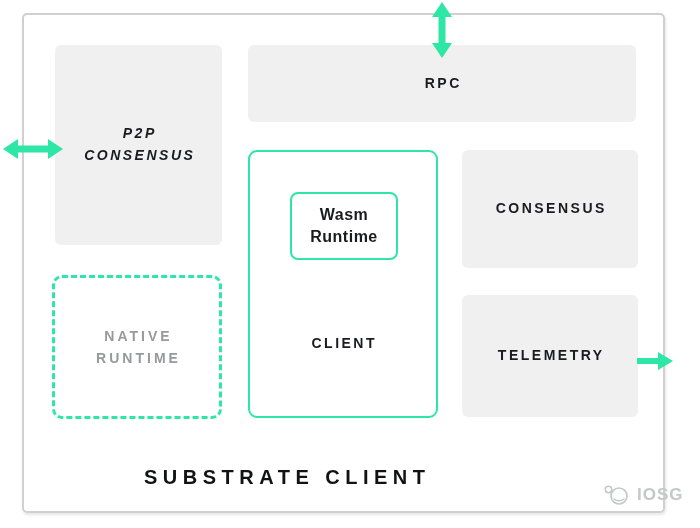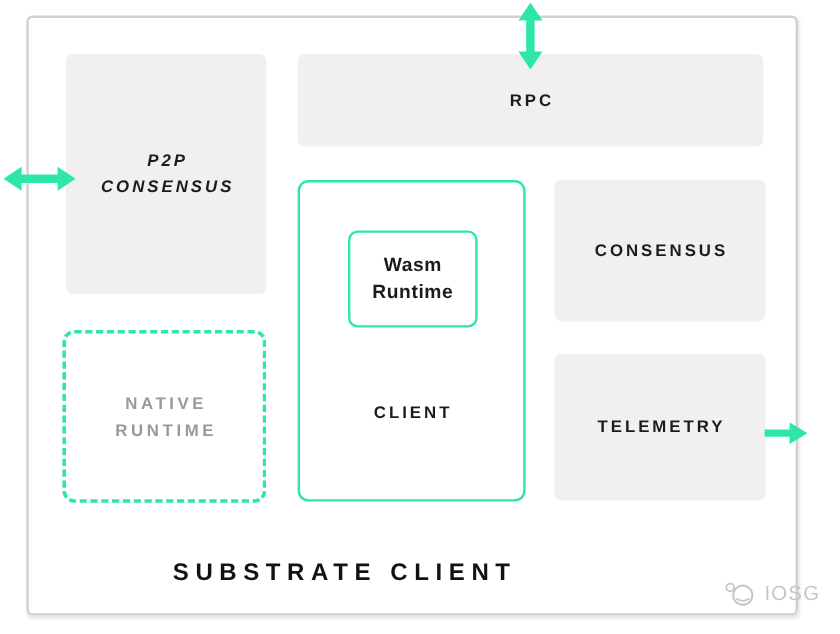--- a/index.html
+++ b/index.html
@@ -57,21 +57,21 @@
     left: 248px; top: 150px;
     width: 190px; height: 268px;
     background: #ffffff;
     border: 2.5px solid var(--accent);
     border-radius: 9px;
     position: absolute;
   }
   .box-wasm {
     position: absolute;
     left: 40px; top: 40px;
-    width: 108px; height: 81px;
+    width: 108px; height: 68px;
     background: #ffffff;
     border: 2.5px solid var(--accent);
     border-radius: 8px;
     display: flex;
     flex-direction: column;
     align-items: center;
     justify-content: center;
     color: var(--text);
     font-size: 16px;
     font-weight: 700;
@@ -128,21 +128,21 @@
     position: absolute;
     left: 602px; top: 483px;
     display: flex;
     align-items: center;
     gap: 5px;
     color: var(--watermark);
   }
   .wm-icon { width: 30px; height: 24px; color: var(--watermark); }
   .wm-text {
     font-size: 17px;
-    font-weight: 400;
+    font-weight: 700;
     letter-spacing: 1px;
   }
 </style>
 </head>
 <body>
 
 <div class="stage">
 
   <div class="frame"></div>
 

